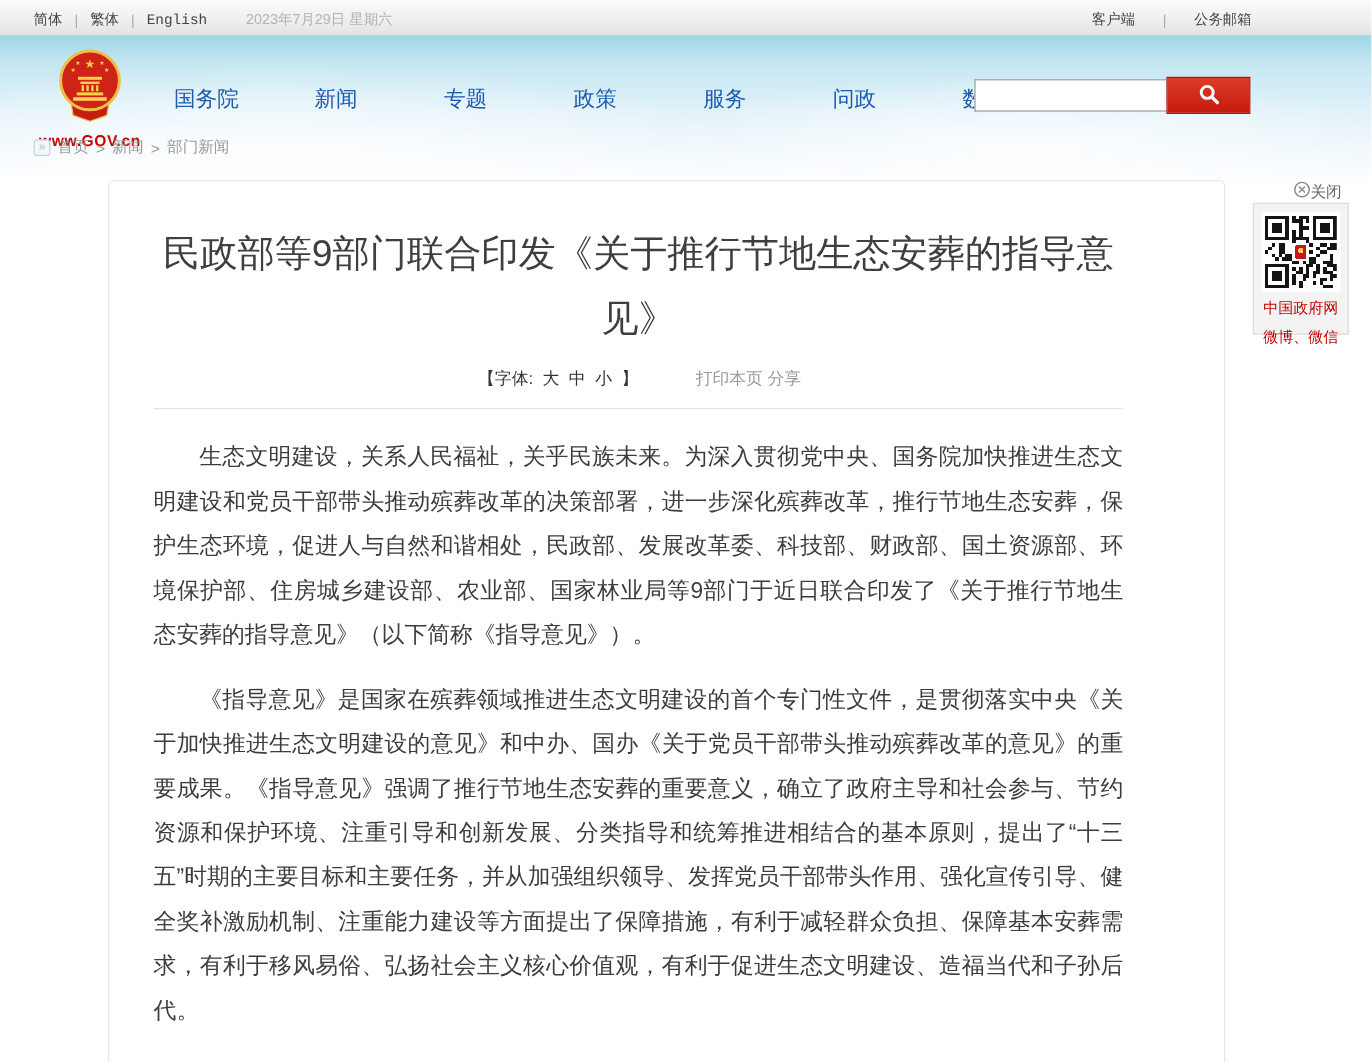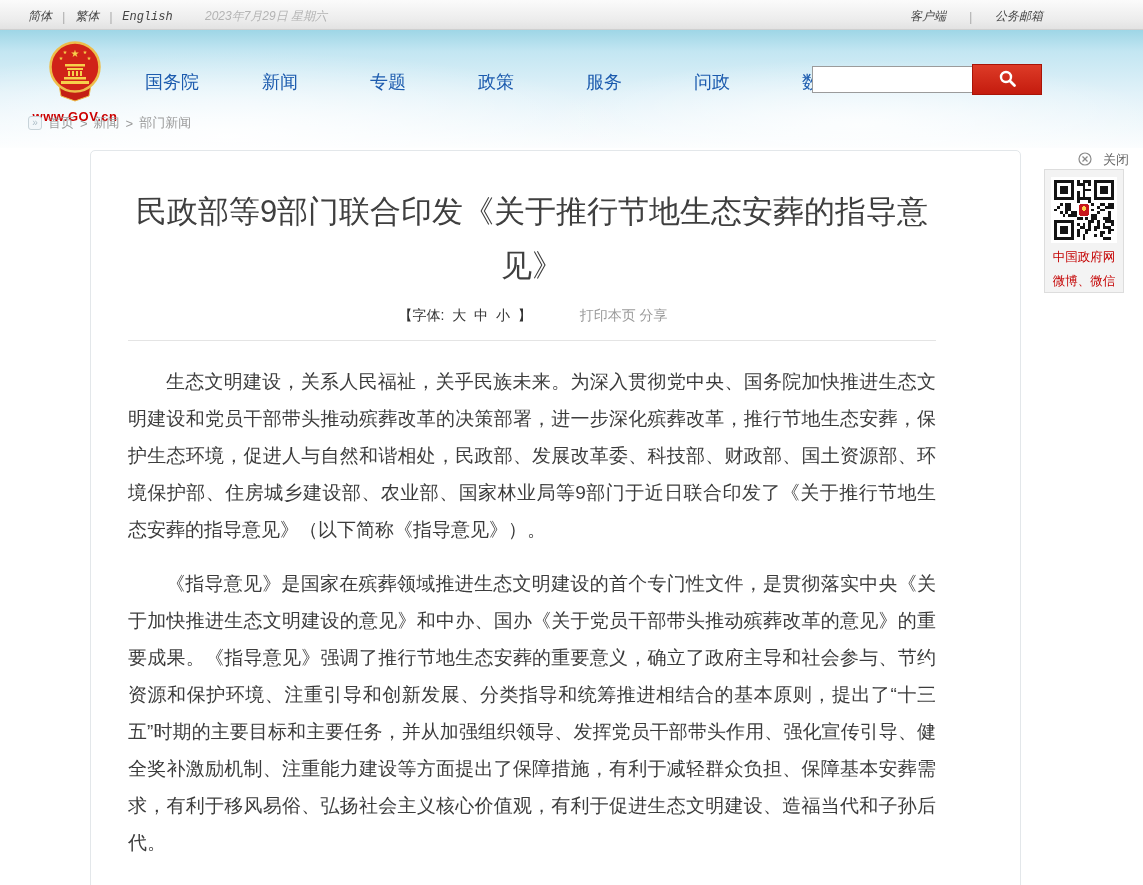--- a/index.html
+++ b/index.html
@@ -6,21 +6,21 @@
   html,body { width:1143px; height:885px; }
   body {
     font-family:"Liberation Sans","DejaVu Sans",sans-serif;
     background:#ffffff; position:relative; overflow:hidden; color:#404040;
   }
   
   .topbar {
     position:absolute; left:0; top:0; width:1143px; height:30px;
     background:linear-gradient(180deg,#fbfbfb 0%,#ececec 70%,#e2e2e2 100%);
     border-bottom:1px solid #cfcfcf;
-    font-size:12px; color:#444;font-style:italic;
+    font-size:12px; color:#444;
   }
   .topbar .lang { position:absolute; left:28px; top:8px; display:flex; gap:10px; align-items:center; }
   .topbar .sep { color:#aaa; }
   .topbar .lang .en { font-family:"Liberation Mono","DejaVu Sans Mono",monospace; }
   .topbar .date { position:absolute; left:205px; top:8px; color:#b3b3b3; }
   .topbar .right { position:absolute; right:100px; top:8px; display:flex; gap:23px; align-items:center;margin-left:47px; }
   .topbar a { color:#444; text-decoration:none; cursor:pointer; }
   
   .sky {
     position:absolute; left:0; top:30px; width:1143px; height:118px;
@@ -74,25 +74,25 @@
   .tools .print { margin-left:42px; }
   .tools .share { }
   .divider { border-bottom:1px solid #e4e4e4; margin-top:15px; }
   .body-text { margin-top:22px; }
   .body-text p {
     font-size:19px; color:#3c3c3c; line-height:37px; text-align:justify;
     text-indent:2em; margin-bottom:17px;
   }
   
   .close-row {
-    position:absolute; left:1078px; top:151px; display:flex; align-items:center; gap:11px;
+    position:absolute; left:1078px; top:151px; display:flex; align-items:flex-start; gap:0;
     font-size:13px; color:#666; cursor:pointer;
   }
   .qr-panel {
-    position:absolute; left:1044px; top:169px; width:80px; height:124px;
+    position:absolute; left:1044px; top:169px; width:80px; height:110px;
     background:#f3f3f3; border:1px solid #dddddd; text-align:center;
   }
   .qr-card { width:66px; height:66px; background:#fff; margin:7px auto 0; padding:3px; }
   .qr-caption { font-size:12.5px; color:#c40000; line-height:19px; margin-top:5px; white-space:nowrap; }
 </style>
 </head>
 <body>
 
 <div class="topbar">
   <div class="lang">

